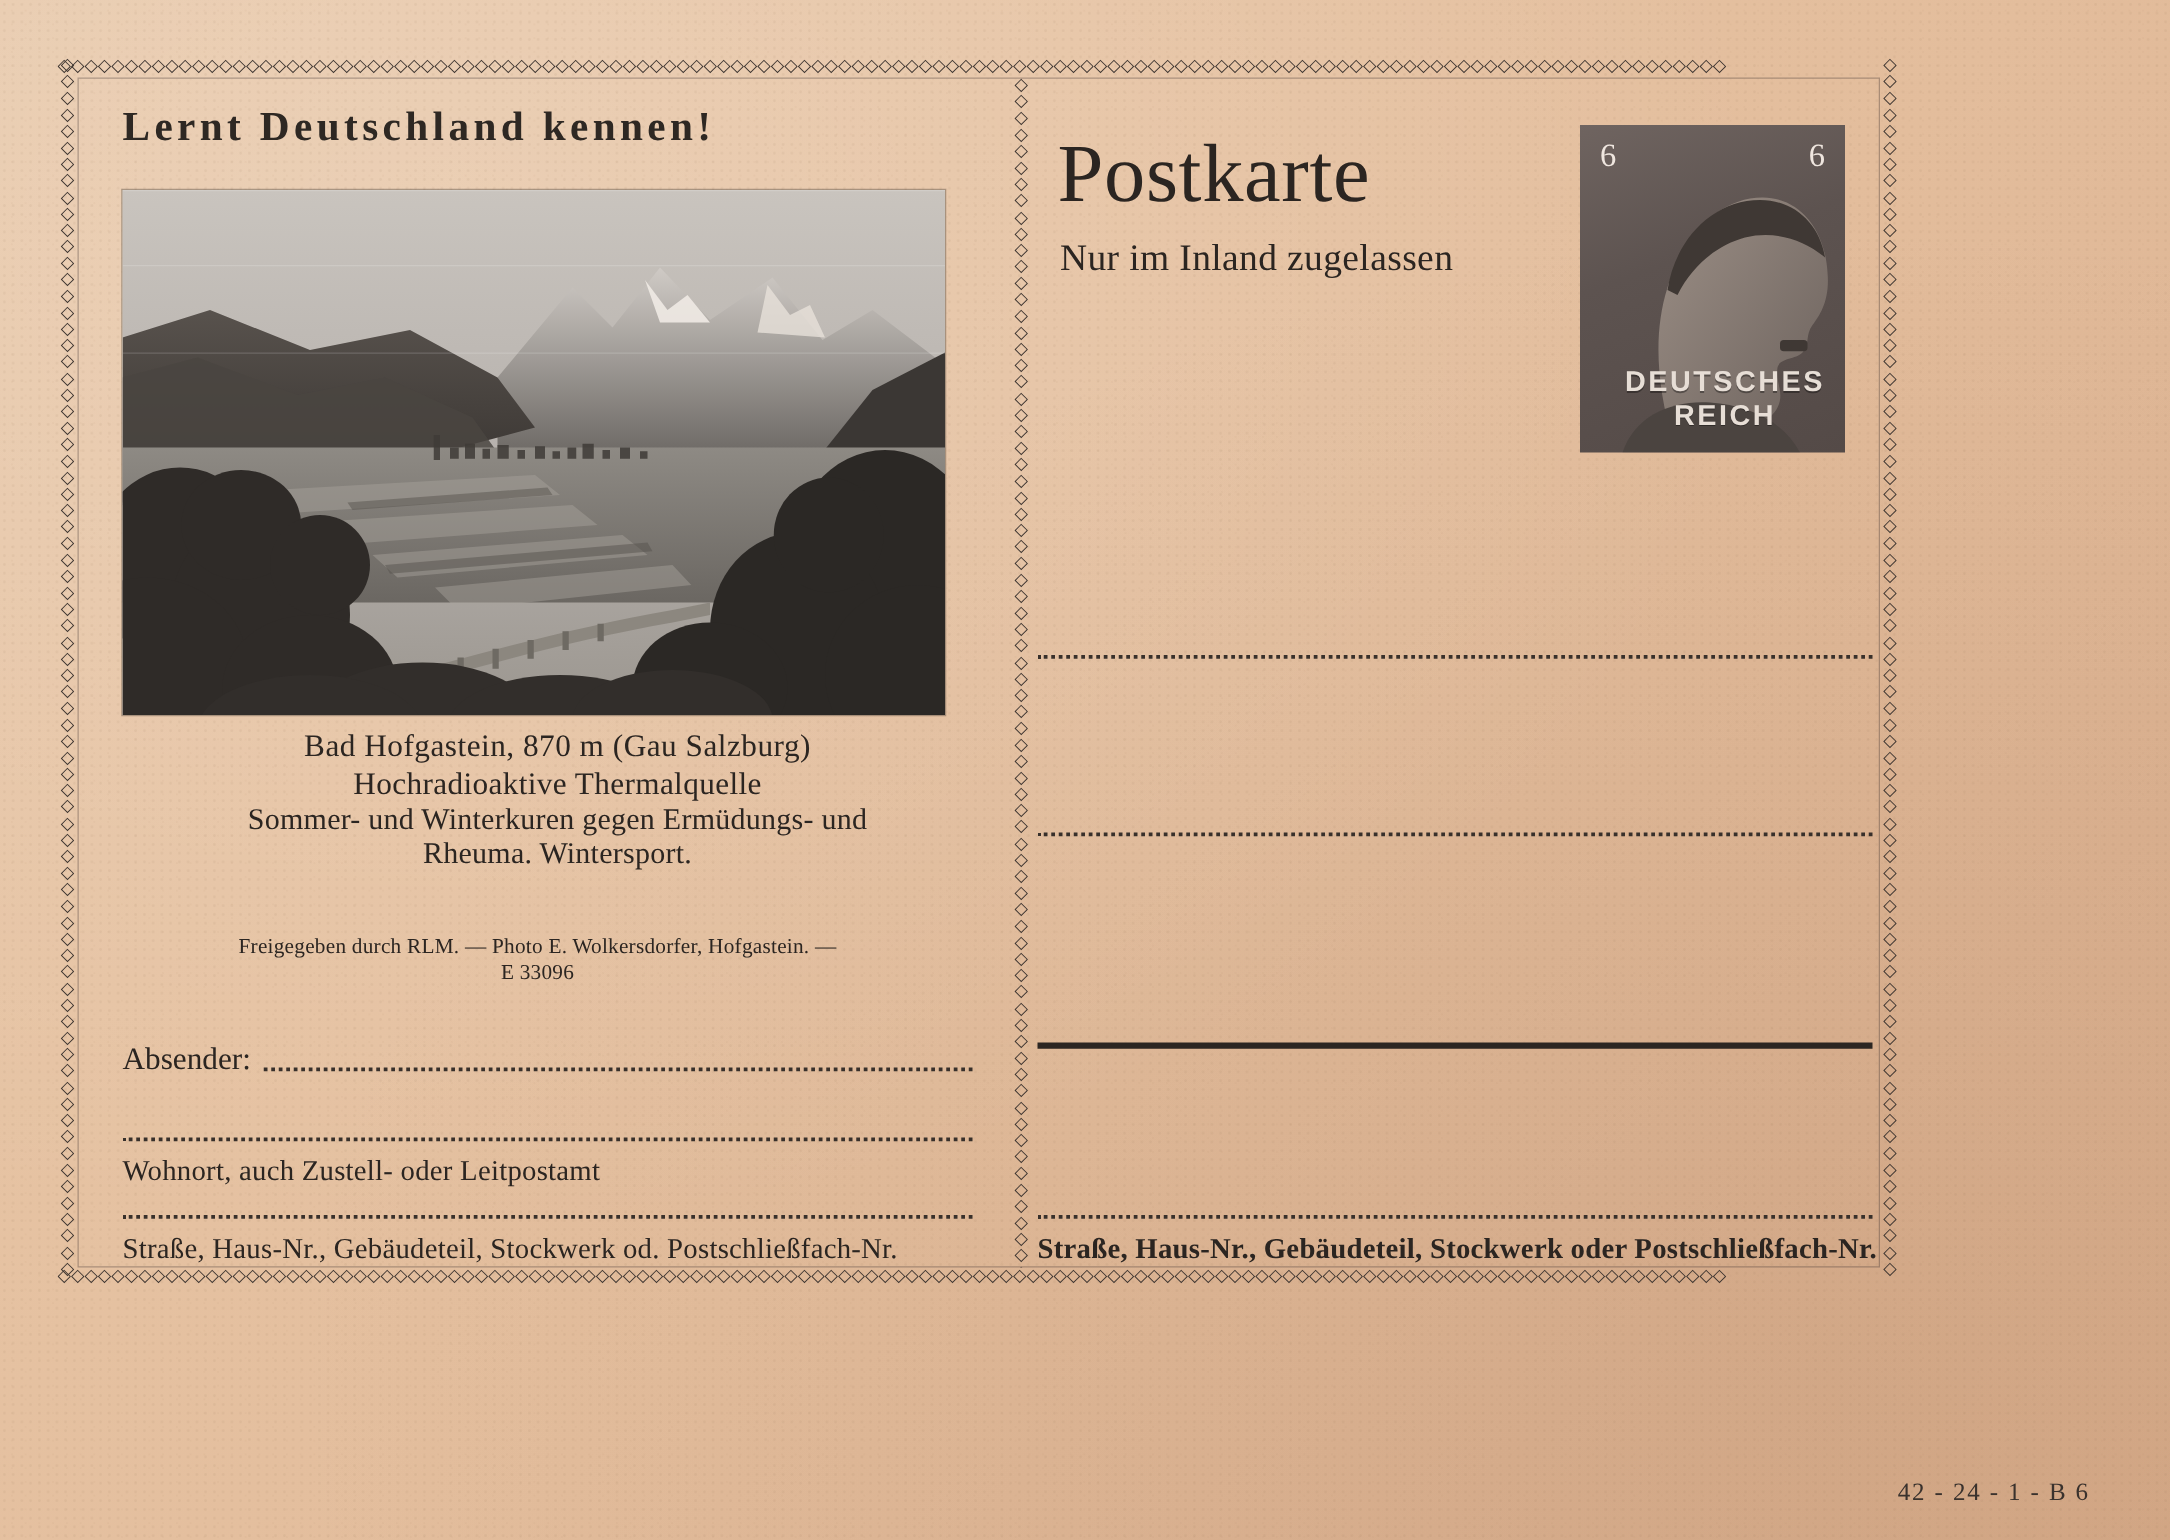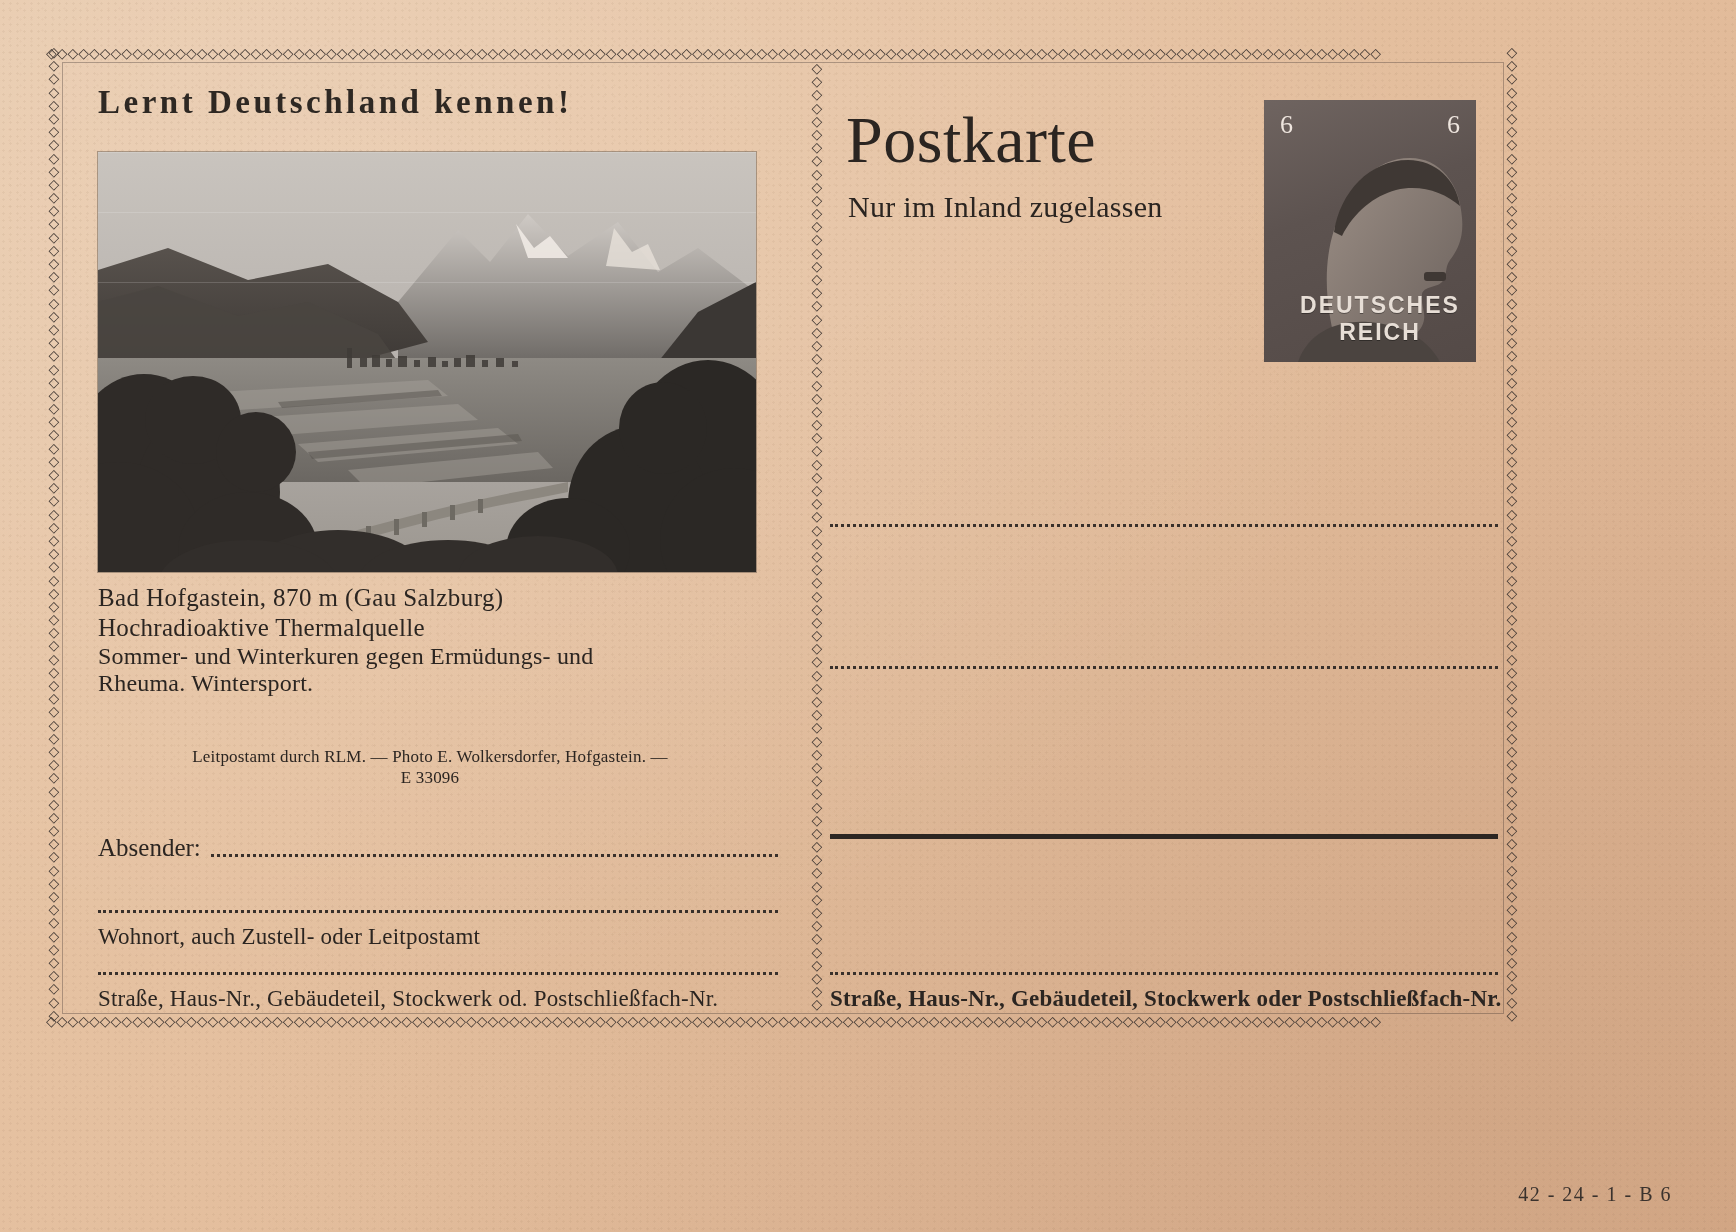--- a/index.html
+++ b/index.html
@@ -113,22 +113,23 @@
     left: 36px; top: 90px;
     width: 658px; height: 420px;
     background: #cfc9c2;
     overflow: hidden;
     box-shadow: 0 0 0 1px rgba(50,42,38,0.35);
   }
   .photo svg { display: block; width: 100%; height: 100%; }
 
   .caption {
     position: absolute;
-    left: 36px; top: 522px;
+    left: 52px; top: 522px;
     width: 664px;
+    text-align: center;
     color: #2b2521;
   }
   .cap1 { font-size: 25px; letter-spacing: 0.4px; margin-bottom: 2px; }
   .cap2 { font-size: 25px; letter-spacing: 0.3px; margin-bottom: 1px; }
   .cap3 { font-size: 24px; line-height: 1.12; letter-spacing: 0.2px; }
   .credit {
     position: absolute;
     left: 36px; top: 684px;
     width: 664px;
     text-align: center;
@@ -598,21 +599,21 @@
     </div>
 
     <div class="caption">
       <div class="cap1">Bad Hofgastein, 870 m (Gau Salzburg)</div>
       <div class="cap2">Hochradioaktive Thermalquelle</div>
       <div class="cap3">Sommer- und Winterkuren gegen Ermüdungs- und</div>
       <div class="cap3">Rheuma. Wintersport.</div>
     </div>
 
     <div class="credit">
-      <div>Leitpostamt durch RLM. — Photo E. Wolkersdorfer, Hofgastein. —</div>
+      <div>Freigegeben durch RLM. — Photo E. Wolkersdorfer, Hofgastein. —</div>
       <div>E 33096</div>
     </div>
 
     <div class="absender-row">
       <span class="absender-label">Absender:</span>
       <span class="dotline"></span>
     </div>
 
     <div class="dotline-full" style="top: 848px;"></div>
     <div class="sub-label" style="top: 862px;">Wohnort, auch Zustell- oder Leitpostamt</div>

